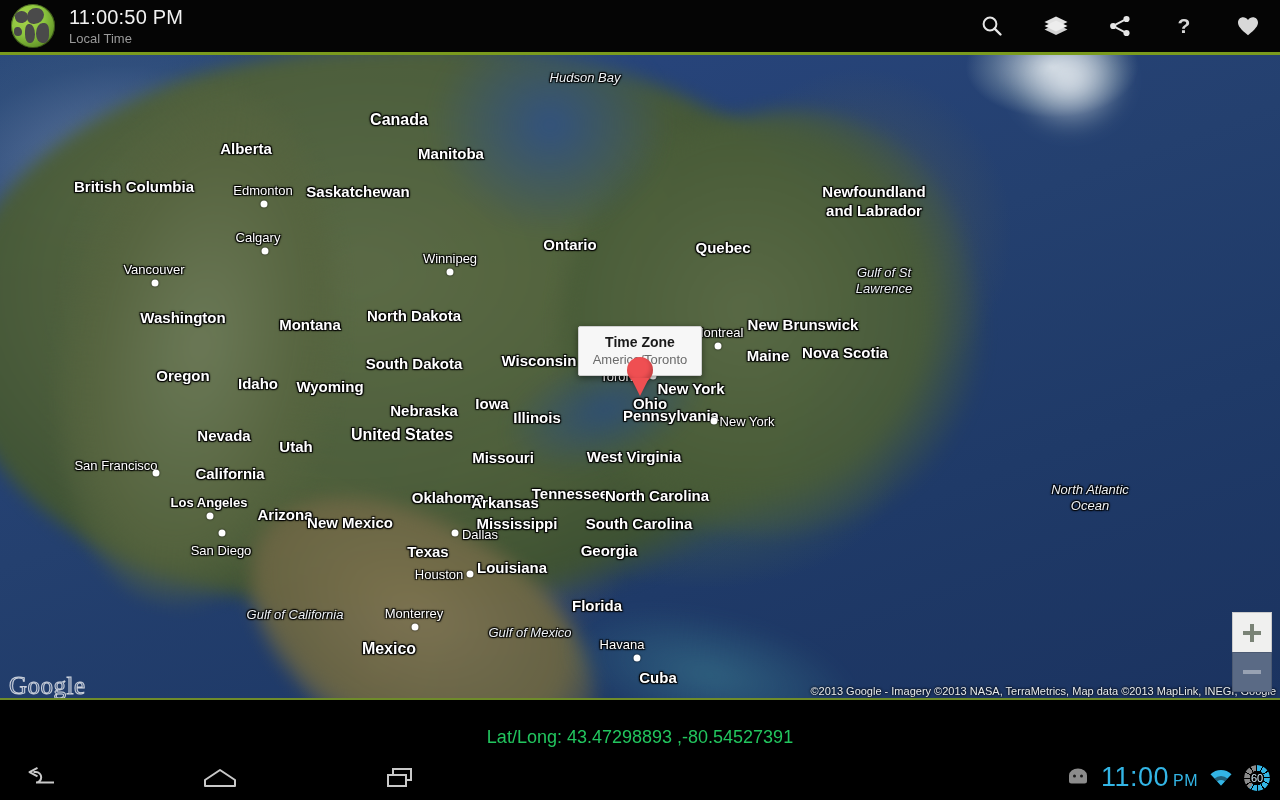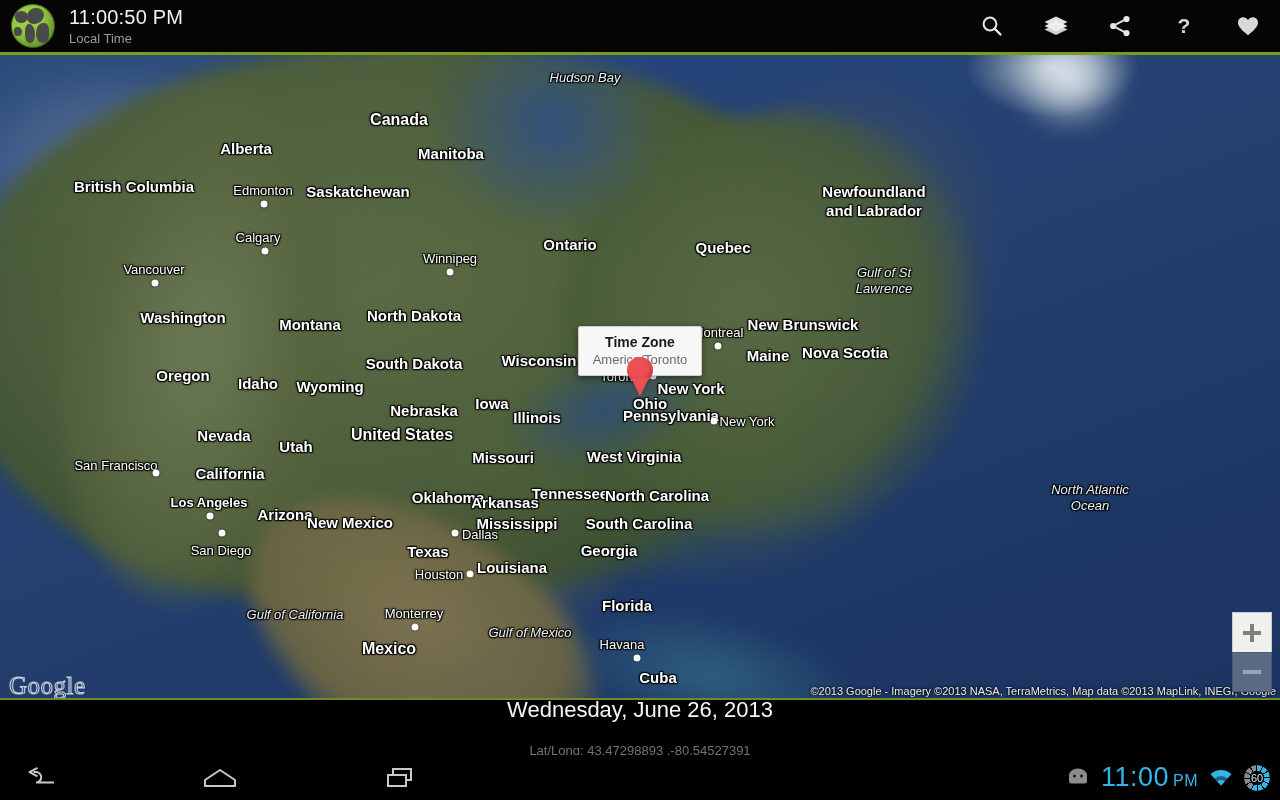--- a/index.html
+++ b/index.html
@@ -129,21 +129,21 @@
   #zoom-out .minus-h { left:0; top:7px; width:18px; height:4px; background:#98a2b3; }
 
   #map-bottom-accent { position:absolute; left:0; top:698px; width:1280px; height:2px;
                        background:#6f8c2a; }
 
   
   #infobar { position:absolute; left:0; top:700px; width:1280px; height:55px;
              background:#000; display:flex; flex-direction:column;
              align-items:center; justify-content:center; }
   #ib-date { font-size:22px; color:#f5f5f5; }
-  #ib-latlong { font-size:13px; color:#737373; margin-top:20px; }
+  #ib-latlong { font-size:18px; color:#22c55e; margin-top:20px; }
 
   
   #navbar { position:absolute; left:0; top:755px; width:1280px; height:45px;
             background:#000; display:flex; align-items:center; }
   .nav-btn { width:80px; height:45px; display:flex; align-items:center; justify-content:center;
              cursor:pointer; }
   #sysstatus { margin-left:auto; display:flex; align-items:center; height:45px;
                padding-right:10px; gap:10px; }
   #sys-clock { font-size:27px; color:#33b5e5; letter-spacing:.5px; display:flex;
                align-items:baseline; gap:4px; cursor:pointer; }
@@ -278,21 +278,21 @@
         <div class="mlabel country" style="left: 517px; top: 468px; text-align: right;">Mississippi</div>
         <div class="mlabel country" style="left: 639px; top: 468px;">South Carolina</div>
         <div class="mlabel water two-line" style="left: 1090px; top: 443px;">North Atlantic
 Ocean</div>
         <div class="mlabel city" style="left: 480px; top: 479px;">Dallas</div>
         <div class="mlabel city" style="left: 221px; top: 495px;">San Diego</div>
         <div class="mlabel country" style="left: 428px; top: 496px;">Texas</div>
         <div class="mlabel country" style="left: 609px; top: 495px;">Georgia</div>
         <div class="mlabel city" style="left: 439px; top: 519px;">Houston</div>
         <div class="mlabel country" style="left: 512px; top: 512px;">Louisiana</div>
-        <div class="mlabel country" style="left: 627px; top: 550px;">Florida</div>
+        <div class="mlabel country" style="left: 597px; top: 550px;">Florida</div>
         <div class="mlabel water" style="left: 295px; top: 559px;">Gulf of California</div>
         <div class="mlabel city" style="left: 414px; top: 558px;">Monterrey</div>
         <div class="mlabel water" style="left: 530px; top: 577px;">Gulf of Mexico</div>
         <div class="mlabel city" style="left: 622px; top: 589px;">Havana</div>
         <div class="mlabel big" style="left: 389px; top: 594px;">Mexico</div>
         <div class="mlabel country" style="left: 658px; top: 622px;">Cuba</div>
       </div>
     <div id="map-dots">
         <div class="citydot" style="left: 264px; top: 149px;"></div>
         <div class="citydot" style="left: 265px; top: 196px;"></div>
@@ -336,21 +336,20 @@
       <div class="zbtn" id="zoom-out">
         <span class="ico">
           <span class="minus-h"></span>
         </span>
       </div>
     </div>
   </div>
   <div id="map-bottom-accent"></div>
 
   <div id="infobar">
-    <div id="ib-date">Wednesday, June 26, 2013</div>
     <div id="ib-latlong">Lat/Long: 43.47298893 ,-80.54527391</div>
   </div>
 
   <div id="navbar">
     <div class="nav-btn">
       <svg width="34" height="24" viewBox="0 0 34 24">
         <path d="M31 16.5 H13 a5.2 5.2 0 0 0 0 -10.4 H10.5" fill="none" stroke="#c9c9c9" stroke-width="2"></path>
         <polyline points="14.5,1.8 6.5,6.1 14.5,10.4" fill="none" stroke="#c9c9c9" stroke-width="2" stroke-linejoin="round"></polyline>
       </svg>
     </div>

